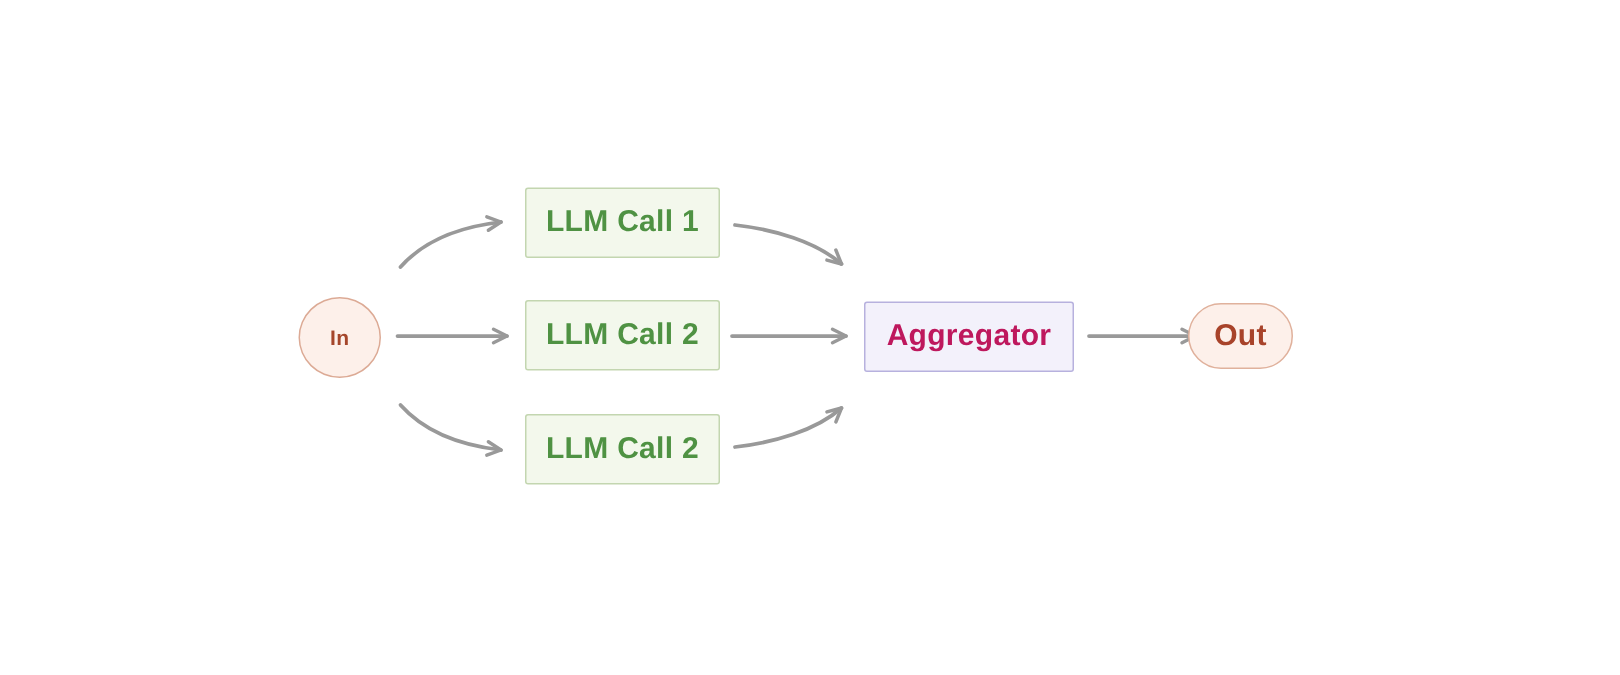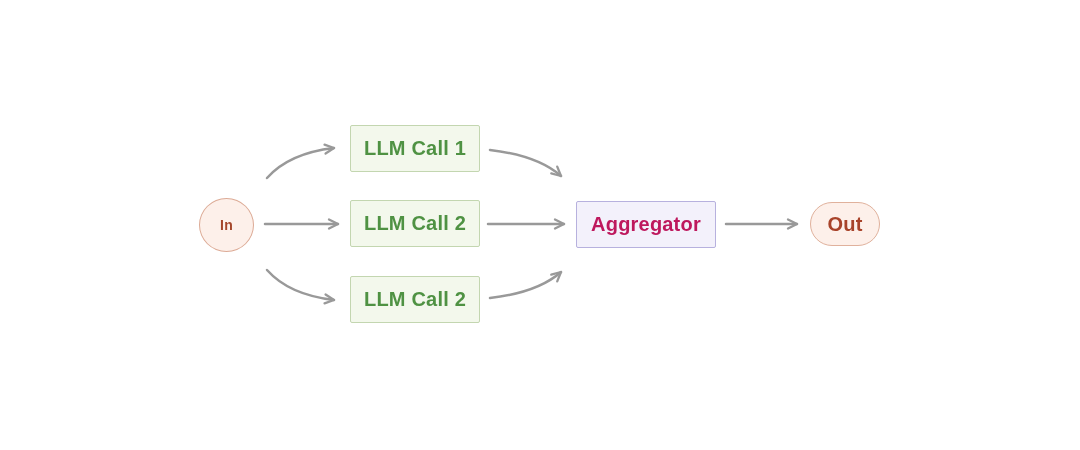--- a/index.html
+++ b/index.html
@@ -53,21 +53,21 @@
   .node-llm2 { top: 200px; }
   .node-llm3 { top: 276px; }
   .node-agg {
     left: 576px; top: 201px; width: 140px; height: 47px;
     background: #f3f1fb;
     border: 1px solid #b7b1de;
     color: #be185d;
     border-radius: 2px;
   }
   .node-out {
-    left: 810px; top: 202px; width: 70px; height: 44px;
+    left: 792px; top: 202px; width: 70px; height: 44px;
     border-radius: 22px;
     background: #fdf0ea;
     border: 1px solid #e0b19c;
     color: #a8432a;
   }
 </style>
 </head>
 <body>
 
 <div class="canvas">

